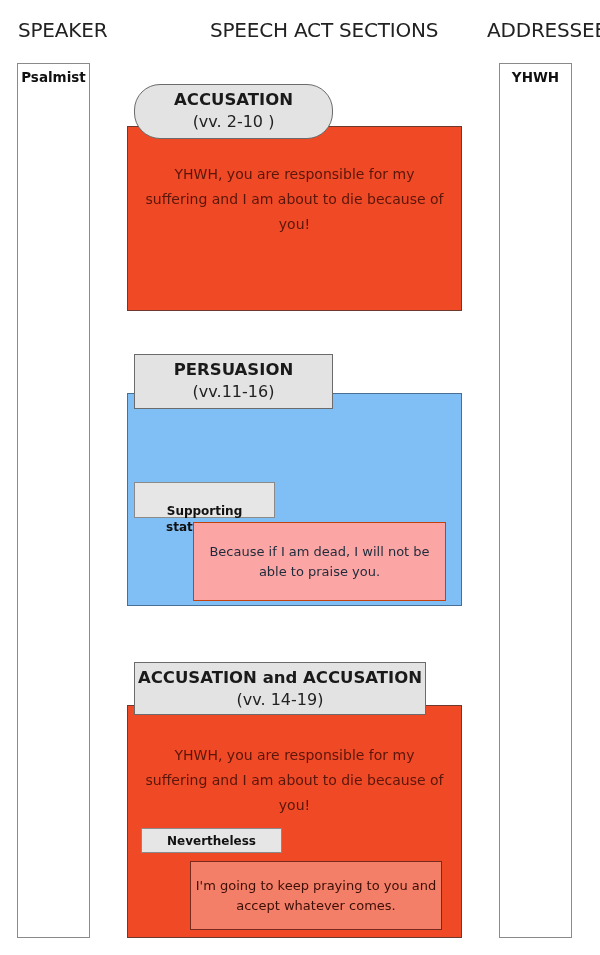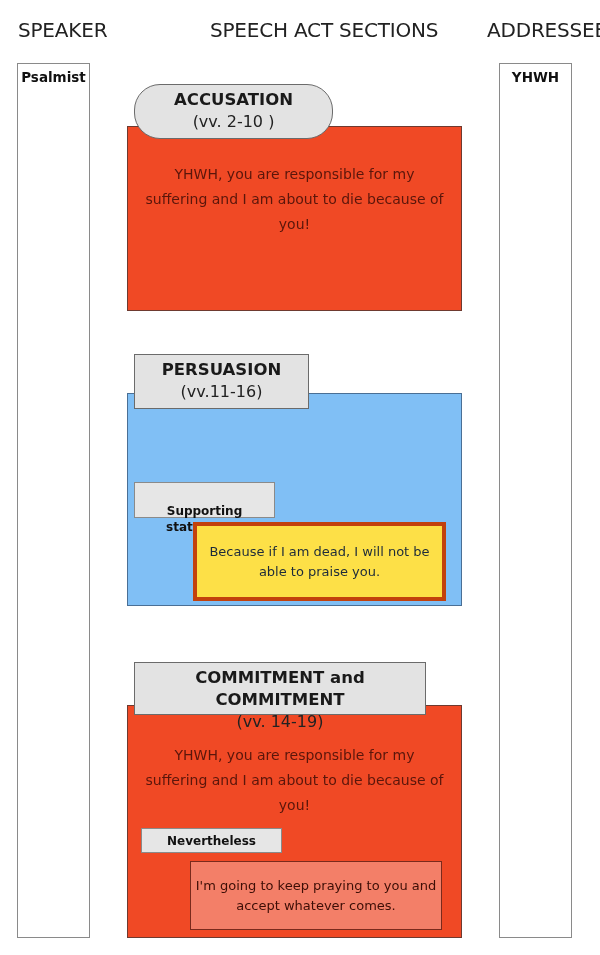--- a/index.html
+++ b/index.html
@@ -20,21 +20,21 @@
     .main-text { position: absolute; left: 0; right: 0; text-align: center;
                  font-size: 14px; line-height: 25px; }
     .red .main-text { color: #5a160b; }
     .blue .main-text { color: #1d2b3a; }
     .tag-box { position: absolute; background: #e6e6e6; border: 1px solid #8a8a8a;
                box-sizing: border-box; text-align: center; font-weight: bold; font-size: 12px;
                color: #111; line-height: 16px; }
     .inner-box { position: absolute; box-sizing: border-box; text-align: center;
                  font-size: 13px; line-height: 20px; display: flex; align-items: center;
                  justify-content: center; padding: 0 4px; }
-    .inner-box.blue { background: #fde047; border: 4px solid #c2410c; color: #1d2b3a; }
+    .inner-box.blue { background: #fca5a5; border: 1px solid #c2410c; color: #1d2b3a; }
     .inner-box.salmon { background: #f37f68; border: 1px solid #7a2a1c; color: #3d0e06; }
   </style>
 </head>
 <body>
 
 <div class="col-header" style="left:18px;">SPEAKER</div>
 <div class="col-header" style="left:210px;">SPEECH ACT SECTIONS</div>
 <div class="col-header" style="left:487px;">ADDRESSEE</div>
 
 <div class="lane" style="left:17px; top:63px; width:73px; height:875px;">
@@ -46,30 +46,30 @@
 </div>
 
 <div class="title-box" style="left:134px; top:84px; width:199px; height:55px;border-radius:26px;">
   <div class="title-main">ACCUSATION</div>
   <div class="title-sub">(vv. 2-10 )</div>
 </div>
 <div class="section red" style="left:127px; top:126px; width:335px; height:185px;">
   <div class="main-text" style="top:35px; padding:0 16px;">YHWH, you are responsible for my suffering and I am about to die because of you!</div>
 </div>
 
-<div class="title-box" style="left:134px; top:354px; width:175px; height:55px;">
+<div class="title-box" style="left:134px; top:354px; width:199px; height:55px;">
   <div class="title-main">PERSUASION</div>
   <div class="title-sub">(vv.11-16)</div>
 </div>
 <div class="section blue" style="left:127px; top:393px; width:335px; height:213px;">
   <div class="tag-box" style="left:6px; top:88px; width:141px; height:36px; padding:20px 20px 0;">Supporting statements</div>
   <div class="inner-box blue" style="left:65px; top:128px; width:253px; height:79px;">Because if I am dead, I will not be able to praise you.</div>
 </div>
 
 <div class="title-box" style="left:134px; top:662px; width:292px; height:53px;">
-  <div class="title-main">COMMITMENT and COMMITMENT</div>
+  <div class="title-main">ACCUSATION and ACCUSATION</div>
   <div class="title-sub">(vv. 14-19)</div>
 </div>
 <div class="section red" style="left:127px; top:705px; width:335px; height:233px;">
   <div class="main-text" style="top:37px; padding:0 16px;">YHWH, you are responsible for my suffering and I am about to die because of you!</div>
   <div class="tag-box" style="left:13px; top:122px; width:141px; height:25px; padding-top:4px;">Nevertheless</div>
   <div class="inner-box salmon" style="left:62px; top:155px; width:252px; height:69px;">I'm going to keep praying to you and accept whatever comes.</div>
 </div>
 
 </body></html>

